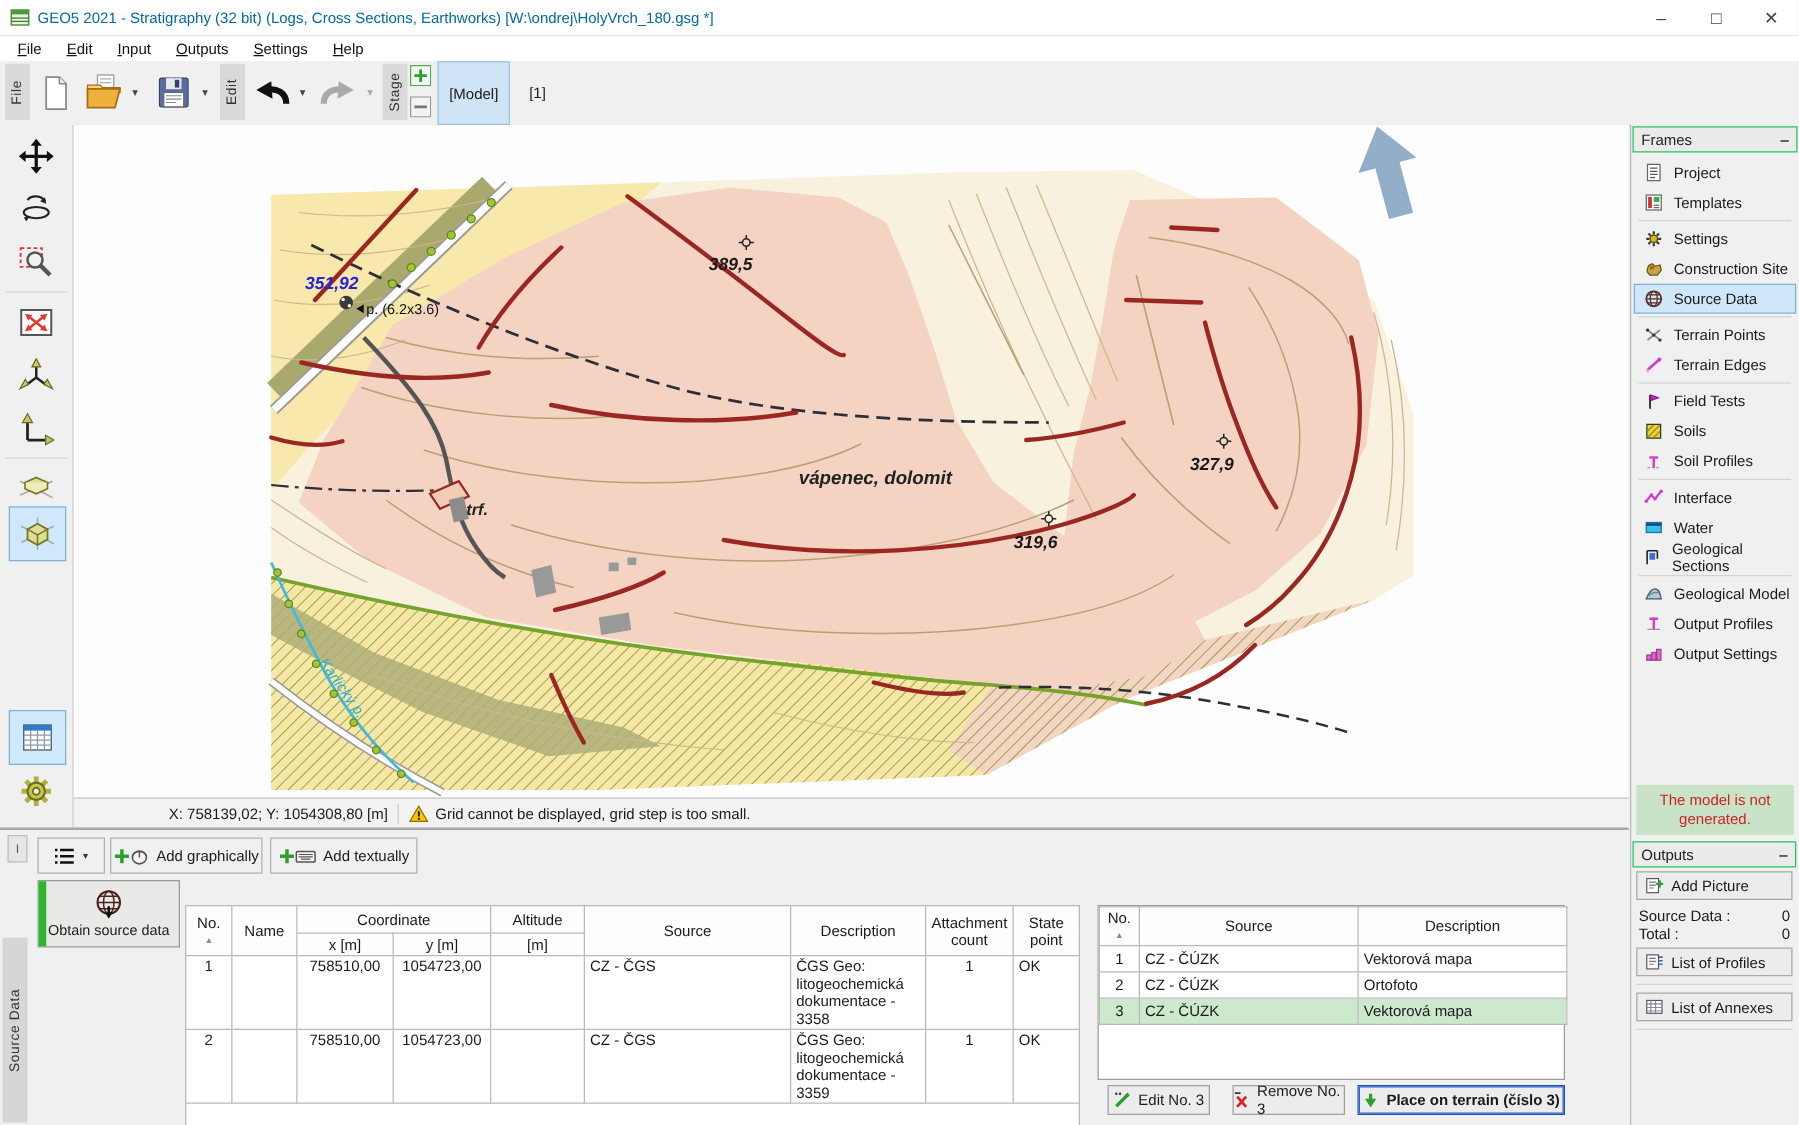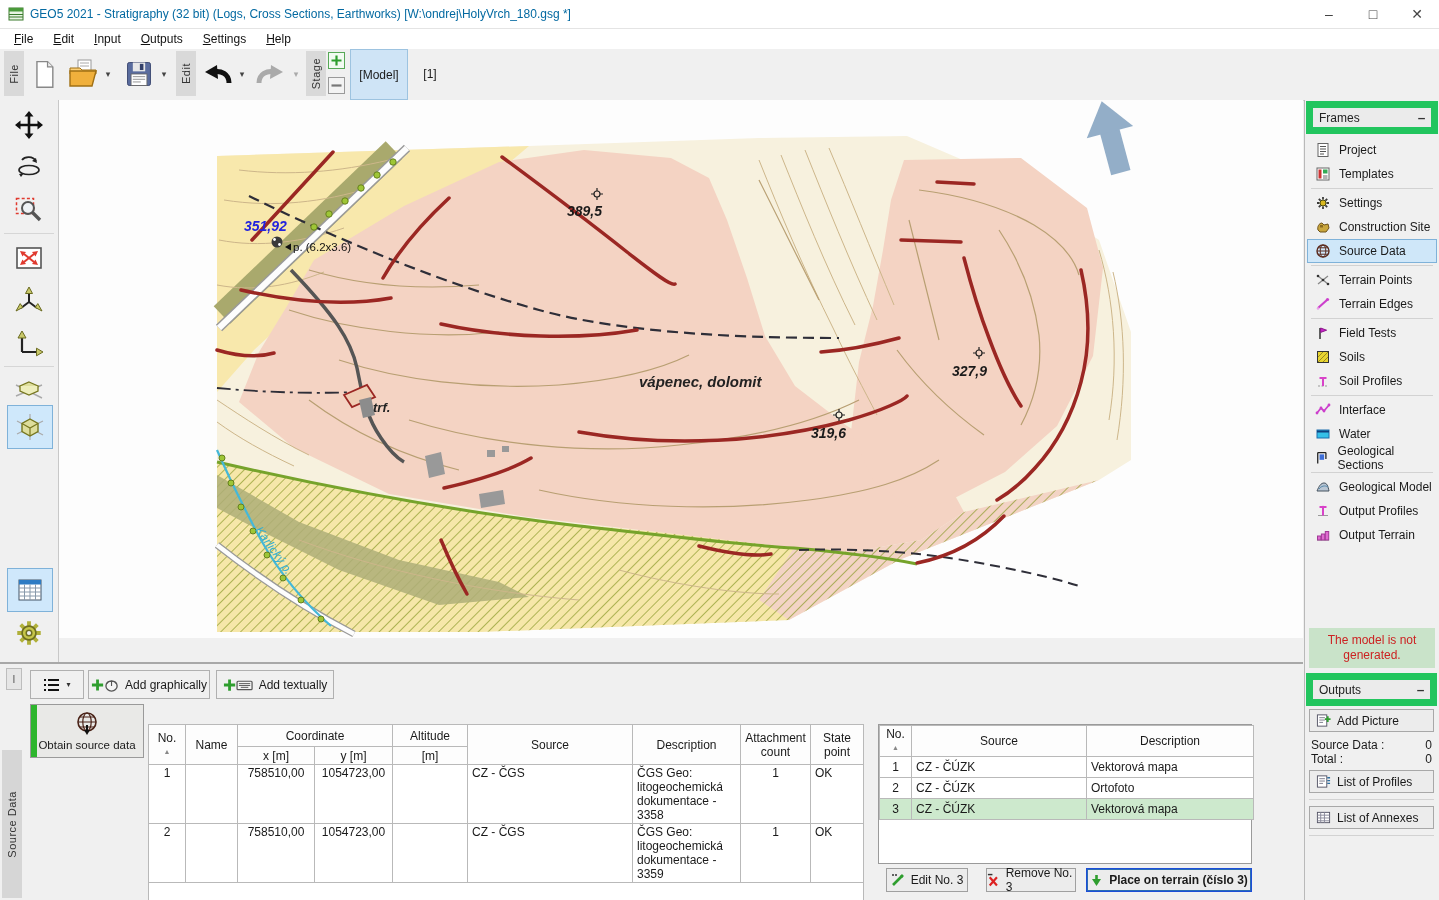--- a/index.html
+++ b/index.html
@@ -27,21 +27,21 @@
   .ltool{left:7px;width:44px;height:42px;display:flex;align-items:center;justify-content:center;}
   .ltool.sel{background:#cfe8fb;border:1px solid #7fb2d9;}
   .lsep{left:4px;width:50px;border-top:1px solid #d6d6d6;}
   
   .maparea{left:59px;top:100px;width:1244px;height:538px;background:#fdfdfd;}
   .statusbar{left:59px;top:638px;width:1244px;height:24px;background:#f2f2f2;border-top:1px solid #c6c6c6;
              display:flex;align-items:center;padding-left:76px;box-sizing:border-box;}
   .statusdiv{width:1px;height:16px;background:#c9c9c9;margin:0 8px;}
   
   .rightpanel{left:1304px;top:100px;width:135px;height:800px;background:#f0f0f0;border-left:1px solid #b9b9b9;box-sizing:border-box;}
-  .phead{height:19px;background:#ebebeb;border:7px solid #22c55e;display:flex;align-items:center;
+  .phead{height:19px;background:#ebebeb;border:1px solid #22c55e;display:flex;align-items:center;
          padding:0 6px;color:#222;margin:1px;}
   .phead .mini{margin-left:auto;color:#333;font-weight:bold;}
   .fitem{display:flex;align-items:center;gap:8px;height:22px;padding:0 2px 0 7px;border:1px solid transparent;margin:0 2px;}
   .fitem.sel{background:#cfe7f9;border-color:#7fb2d9;}
   .fsep{border-top:1px solid #d2d2d2;margin:2px 6px;}
   .modelwarn{background:#c9e3c9;color:#cc2222;text-align:center;padding:5px 6px;line-height:15px;}
   .obtn{background:#ececec;border:1px solid #a8a8a8;display:flex;align-items:center;gap:6px;padding:0 6px;box-sizing:border-box;}
   .ocount{display:flex;align-items:center;padding:0 6px;}
   .ocount .cnum{margin-left:auto;}
   
@@ -388,20 +388,32 @@
       <text x="314" y="312" font-size="13" font-weight="bold" font-style="italic" fill="#222">trf.</text>
       <text x="196" y="430" font-size="12" font-style="italic" fill="#35aed0" transform="rotate(55 196 430)">Karlický p.</text>
 
       <g transform="rotate(-15 1052 36)">
         <rect x="1042" y="30" width="20" height="44" fill="#93aec8"></rect>
         <polygon points="1028,32 1052,0 1076,32" fill="#93aec8"></polygon>
       </g>
     </svg>
   </div>
 
+  <div class="abs statusbar">
+    <span>X: 758139,02; Y: 1054308,80 [m]</span>
+    <span class="statusdiv"></span>
+    <span style="display:flex;align-items:center;margin-right:5px">
+      <svg width="16" height="14" viewBox="0 0 16 14">
+          <polygon points="8,1 15,13 1,13" fill="#f5c400" stroke="#8a6d00"></polygon>
+          <rect x="7.3" y="5" width="1.6" height="4.2" fill="#222"></rect>
+          <rect x="7.3" y="10.2" width="1.6" height="1.6" fill="#222"></rect>
+        </svg>
+    </span>
+    <span>Grid cannot be displayed, grid step is too small.</span>
+  </div>
 
   <div class="abs rightpanel">
     <div class="phead">
       <span>Frames</span>
       <span class="mini">‒</span>
     </div>
     <div style="padding-top:3px">
       <div class="fitem">
         <svg width="16" height="16" viewBox="0 0 16 16">
             <rect x="3" y="1.5" width="10" height="13" fill="#fff" stroke="#666"></rect>
@@ -524,21 +536,21 @@
           </svg>
         <span>Output Profiles</span>
       </div>
       <div class="fitem">
         <svg width="16" height="16" viewBox="0 0 16 16">
             <path d="M2 13h12" stroke="#888"></path>
             <rect x="2.5" y="9" width="3.4" height="4" fill="#e06ad0" stroke="#a03a96"></rect>
             <rect x="6.4" y="7" width="3.4" height="6" fill="#e06ad0" stroke="#a03a96"></rect>
             <rect x="10.3" y="4.5" width="3.4" height="8.5" fill="#e06ad0" stroke="#a03a96"></rect>
           </svg>
-        <span>Output Terrain</span>
+        <span>Output Settings</span>
       </div>
     </div>
 
     <div class="abs modelwarn" style="left:4px;top:528px;width:114px">The model is not generated.</div>
 
     <div class="abs" style="left:0;top:572px;width:133px">
       <div class="phead">
         <span>Outputs</span>
         <span class="mini">‒</span>
       </div>

